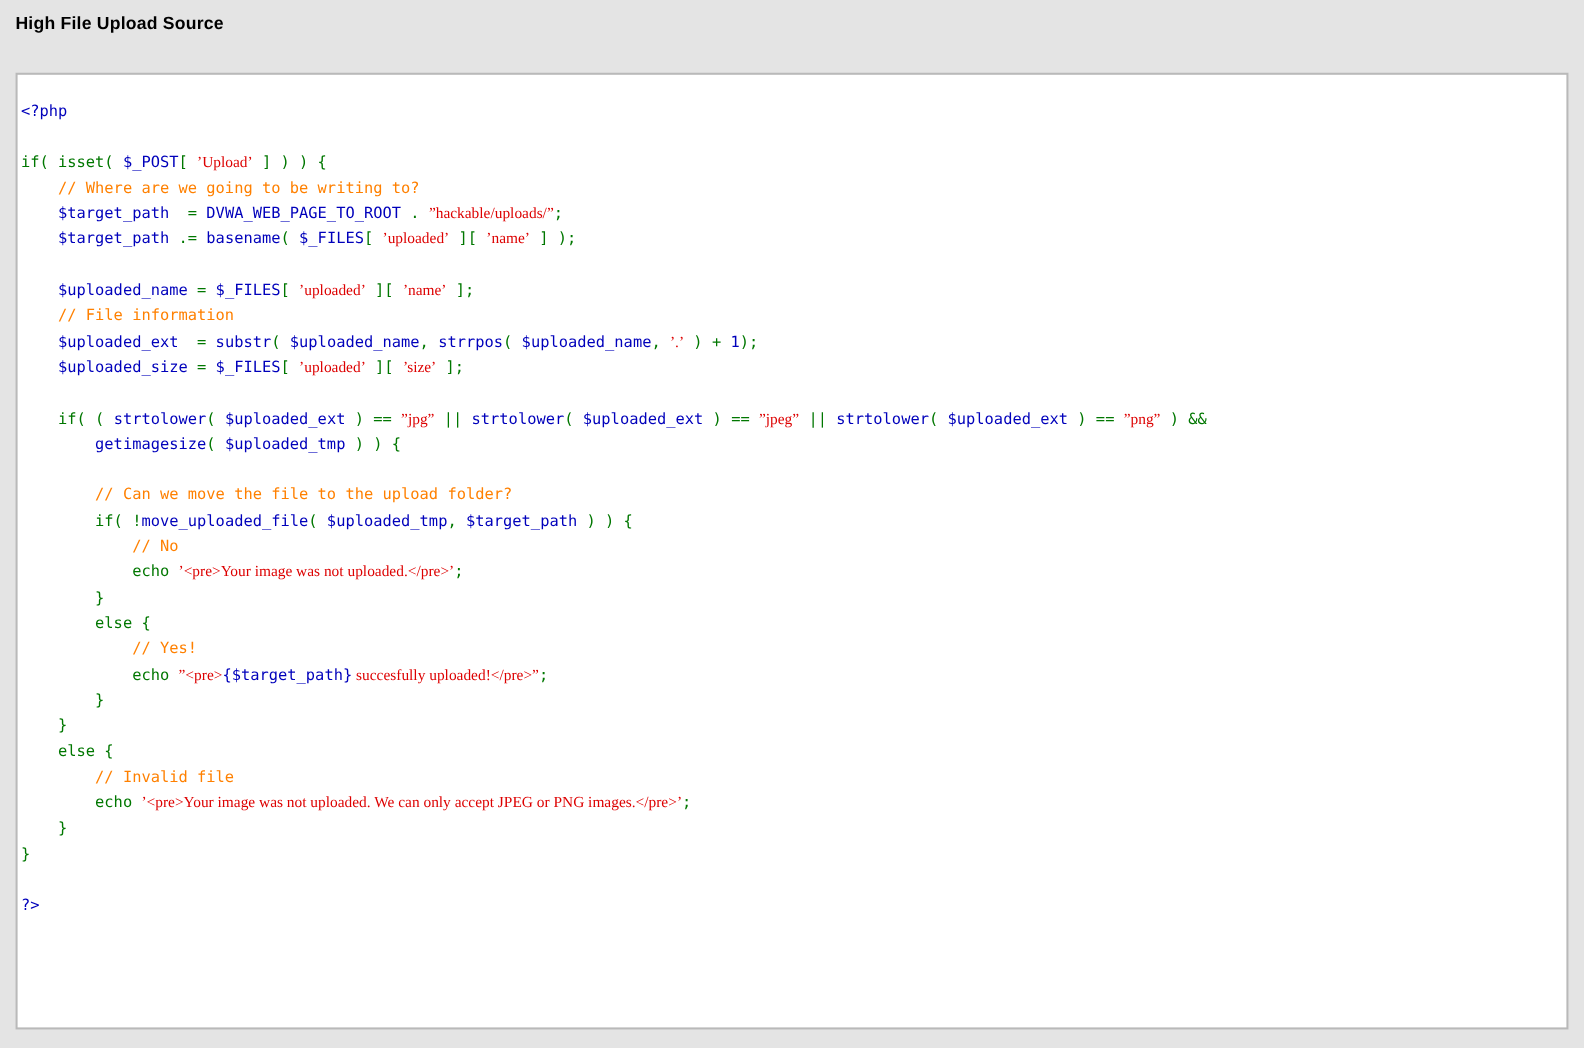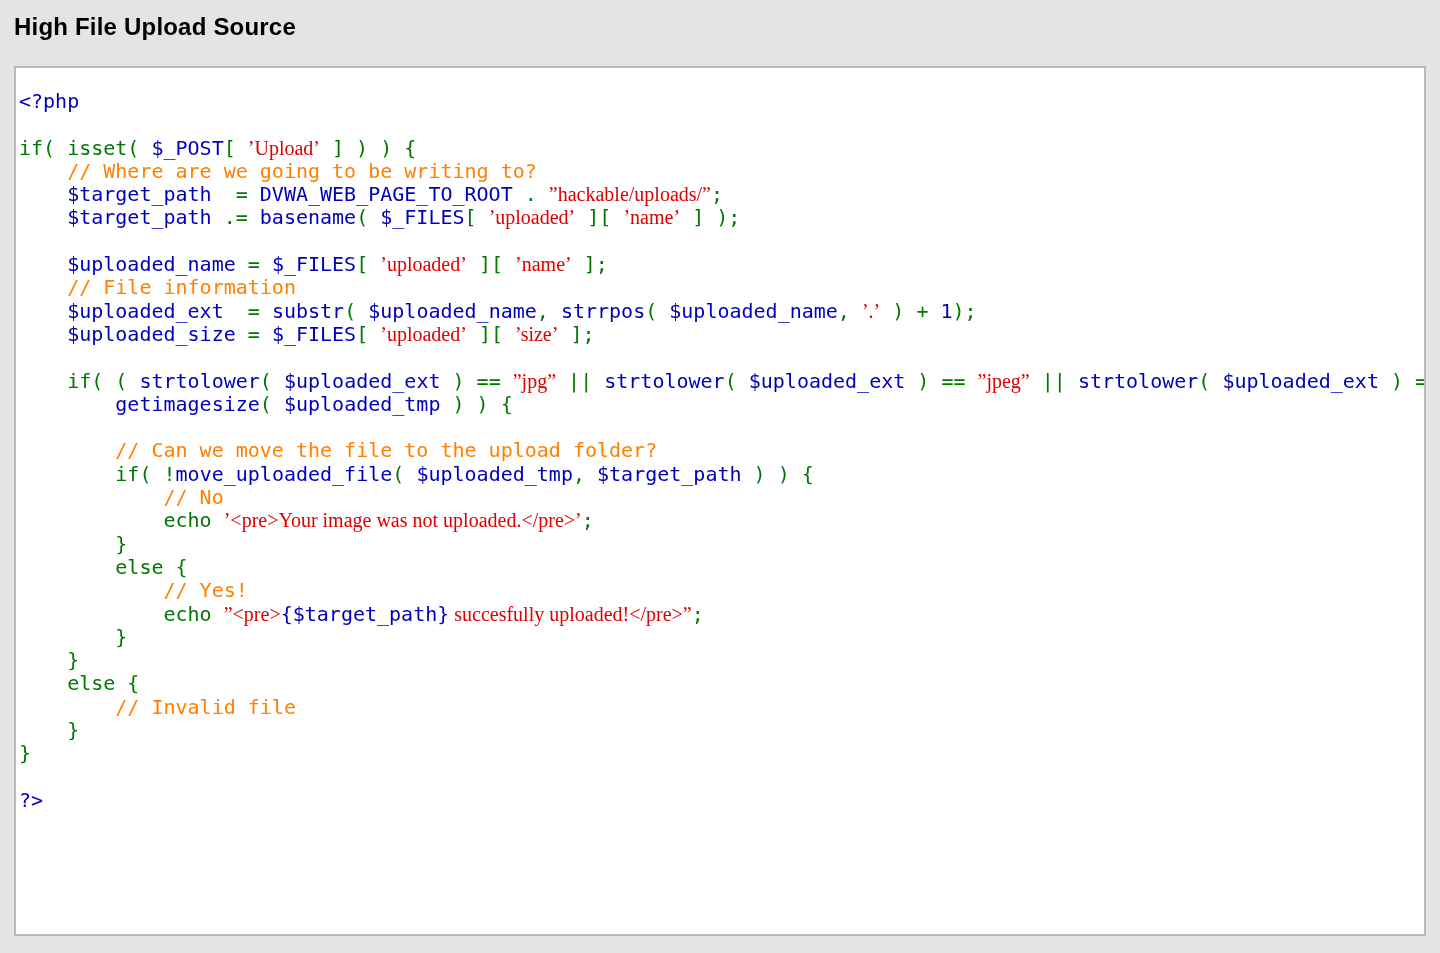--- a/index.html
+++ b/index.html
@@ -7,39 +7,39 @@
   body {
     position: relative;
     overflow: hidden;
     background: var(--page_bg, #e4e4e4);
     font-family: "Liberation Sans", sans-serif;
   }
   .page-title {
     position: absolute;
     left: 14px;
     top: 13px;
-    font-size: 24px;
+    font-size: 16px;
     font-weight: bold;
     color: var(--title_color, #000000);
     letter-spacing: 0.2px;
   }
   .code-panel {
     position: absolute;
     left: 14px;
     top: 66px;
     width: 1412px;
     height: 870px;
     background: var(--panel_bg, #ffffff);
     border: 2px solid var(--panel_border, #b9b9b9);
     padding: 22px 4px 0 3px;
     overflow: hidden;
   }
   .code {
     font-family: "DejaVu Sans Mono", "Liberation Mono", monospace;
-    font-size: 20px;
+    font-size: 14px;
     line-height: 23.3px;
     color: #000;
   }
   .line { white-space: pre; min-height: 23.3px; }
   .k { color: var(--keyword, #007700); }
   .s { color: var(--string, #DD0000); font-family: Liberation Serif, serif; }
   .c { color: var(--comment, #FF8000); }
   .d { color: var(--default, #0000BB); }
 </style>
 </head>
@@ -69,18 +69,19 @@
       <div class="line"><span class="c">            // No</span></div>
       <div class="line"><span class="k">            echo </span><span class="s">’&lt;pre&gt;Your image was not uploaded.&lt;/pre&gt;’</span><span class="k">;</span></div>
       <div class="line"><span class="k">        }</span></div>
       <div class="line"><span class="k">        else {</span></div>
       <div class="line"><span class="c">            // Yes!</span></div>
       <div class="line"><span class="k">            echo </span><span class="s">”&lt;pre&gt;</span><span class="d">{$target_path}</span><span class="s"> succesfully uploaded!&lt;/pre&gt;”</span><span class="k">;</span></div>
       <div class="line"><span class="k">        }</span></div>
       <div class="line"><span class="k">    }</span></div>
       <div class="line"><span class="k">    else {</span></div>
       <div class="line"><span class="c">        // Invalid file</span></div>
+      <div class="line"><span class="k">        echo </span><span class="s">’&lt;pre&gt;Your image was not uploaded. We can only accept JPEG or PNG images.&lt;/pre&gt;’</span><span class="k">;</span></div>
       <div class="line"><span class="k">    }</span></div>
       <div class="line"><span class="k">}</span></div>
       <div class="line"> </div>
       <div class="line"><span class="d">?&gt;</span></div>
     </div>
 </div>
 
 </body></html>

